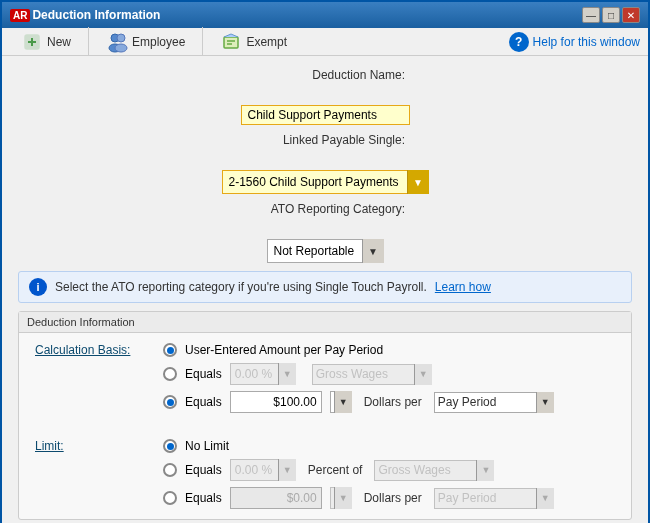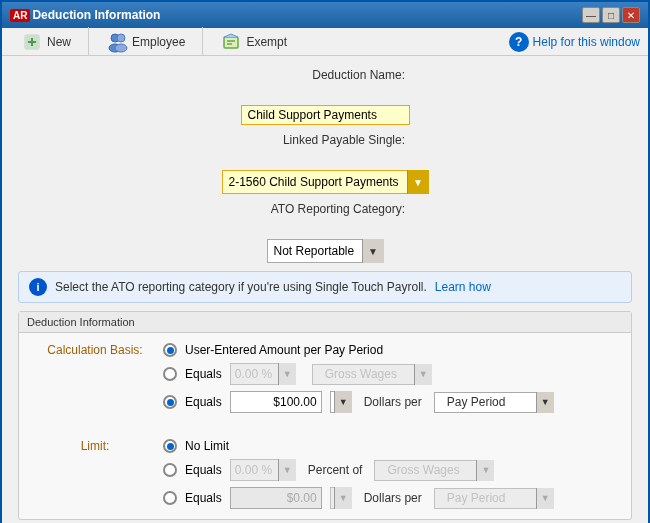--- a/index.html
+++ b/index.html
@@ -267,20 +267,21 @@
       display: flex;
       align-items: center;
       justify-content: center;
       font-size: 11px;
       font-weight: bold;
       flex-shrink: 0;
     }
 
     .learn-link {
       color: #0066cc;
+      text-decoration: underline;
       cursor: pointer;
     }
 
     .section-box {
       border: 1px solid #ccc;
       border-radius: 3px;
       background: #f8f8f8;
       flex: 1;
     }
 
@@ -300,23 +301,24 @@
     }
 
     .calc-row {
       display: flex;
       align-items: center;
       gap: 8px;
     }
 
     .calc-label {
       width: 120px;
-      text-align: center;
+      text-align: left;
       flex-shrink: 0;
-      color: #a16207;
+      color: #0c4a6e;
+      text-decoration: underline;
     }
 
     .radio-btn {
       width: 14px;
       height: 14px;
       border: 2px solid #888;
       border-radius: 50%;
       background: white;
       display: flex;
       align-items: center;
@@ -385,21 +387,21 @@
     .big-select-wrapper {
       position: relative;
       display: inline-flex;
       align-items: center;
     }
 
     .big-select {
       appearance: none;
       -webkit-appearance: none;
       height: 21px;
-      padding: 2px 22px 2px 12px;
+      padding: 2px 22px 2px 3px;
       border: 1px solid #aaa;
       background: #e8e8e8;
       font-size: 12px;
       font-family: inherit;
       color: #aaa;
       width: 120px;
     }
 
     .big-select.active {
       background: white;

